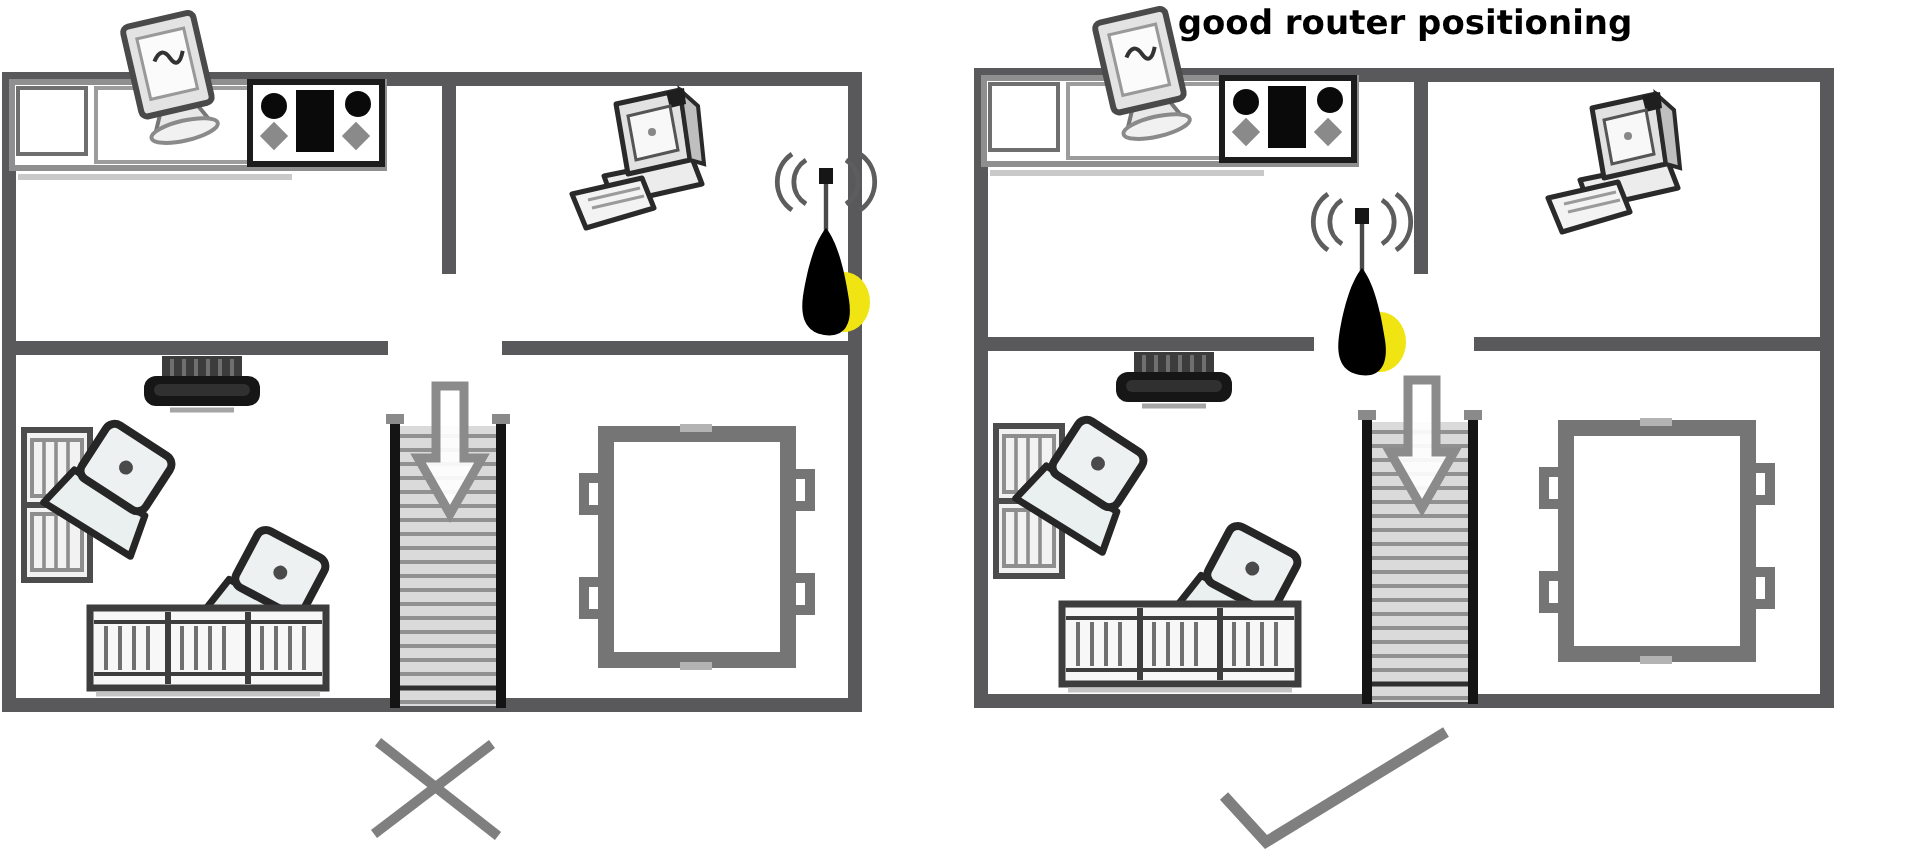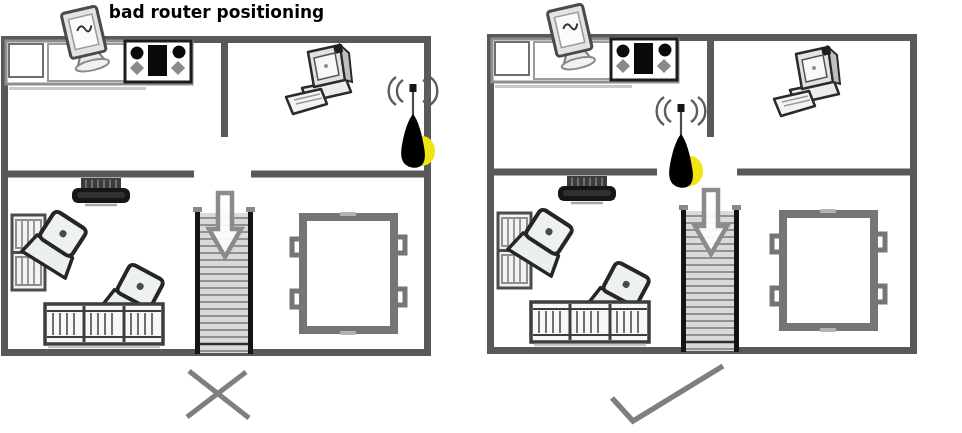--- a/index.html
+++ b/index.html
@@ -161,21 +161,20 @@
       <rect x="85" y="20" width="17" height="16" fill="#ffffff" class="table-stroke" stroke-width="5"></rect>
       <rect x="85" y="72" width="17" height="16" fill="#ffffff" class="table-stroke" stroke-width="5"></rect>
       <rect x="0" y="0" width="91" height="113" fill="#ffffff" class="table-stroke" stroke-width="8"></rect>
       <rect x="37" y="-5" width="16" height="4" fill="#b3b3b3"></rect>
       <rect x="37" y="114" width="16" height="4" fill="#b3b3b3"></rect>
     </g>
   </defs>
 </svg>
 
 <div class="panel" id="panel-bad">
-  <div class="panel-title">bad router positioning</div>
   <svg class="plan" width="481" height="433" viewBox="0 0 481 433">
     <g transform="translate(1,36)">
       <rect x="3.5" y="3.5" width="423" height="313" fill="none" class="wall" stroke-width="7"></rect>
       <line x1="223.5" y1="6" x2="223.5" y2="101" class="wall" stroke-width="7"></line>
       <line x1="6" y1="138" x2="193" y2="138" class="wall" stroke-width="7"></line>
       <line x1="250" y1="138" x2="425" y2="138" class="wall" stroke-width="7"></line>
       <use href="#g-counter" transform="translate(5,5)"></use>
       <use href="#g-stove" transform="translate(124,5)"></use>
       <use href="#g-kitchen-monitor" transform="translate(60,-22)"></use>
       <use href="#g-desktop" transform="translate(287,8)"></use>
@@ -190,20 +189,21 @@
       <use href="#g-router" transform="translate(390,40)"></use>
     </g>
     <g>
       <line x1="189" y1="371" x2="249" y2="418" class="mark" stroke-width="5"></line>
       <line x1="246" y1="372" x2="187" y2="417" class="mark" stroke-width="5"></line>
     </g>
   </svg>
 </div>
 
 <div class="panel" id="panel-good">
+  <div class="panel-title">good router positioning</div>
   <svg class="plan" width="481" height="433" viewBox="0 0 481 433">
     <g transform="translate(6,34)">
       <rect x="3.5" y="3.5" width="423" height="313" fill="none" class="wall" stroke-width="7"></rect>
       <line x1="223.5" y1="6" x2="223.5" y2="103" class="wall" stroke-width="7"></line>
       <line x1="6" y1="138" x2="170" y2="138" class="wall" stroke-width="7"></line>
       <line x1="250" y1="138" x2="425" y2="138" class="wall" stroke-width="7"></line>
       <use href="#g-counter" transform="translate(5,5)"></use>
       <use href="#g-stove" transform="translate(124,5)"></use>
       <use href="#g-kitchen-monitor" transform="translate(60,-22)"></use>
       <use href="#g-desktop" transform="translate(289,12)"></use>

